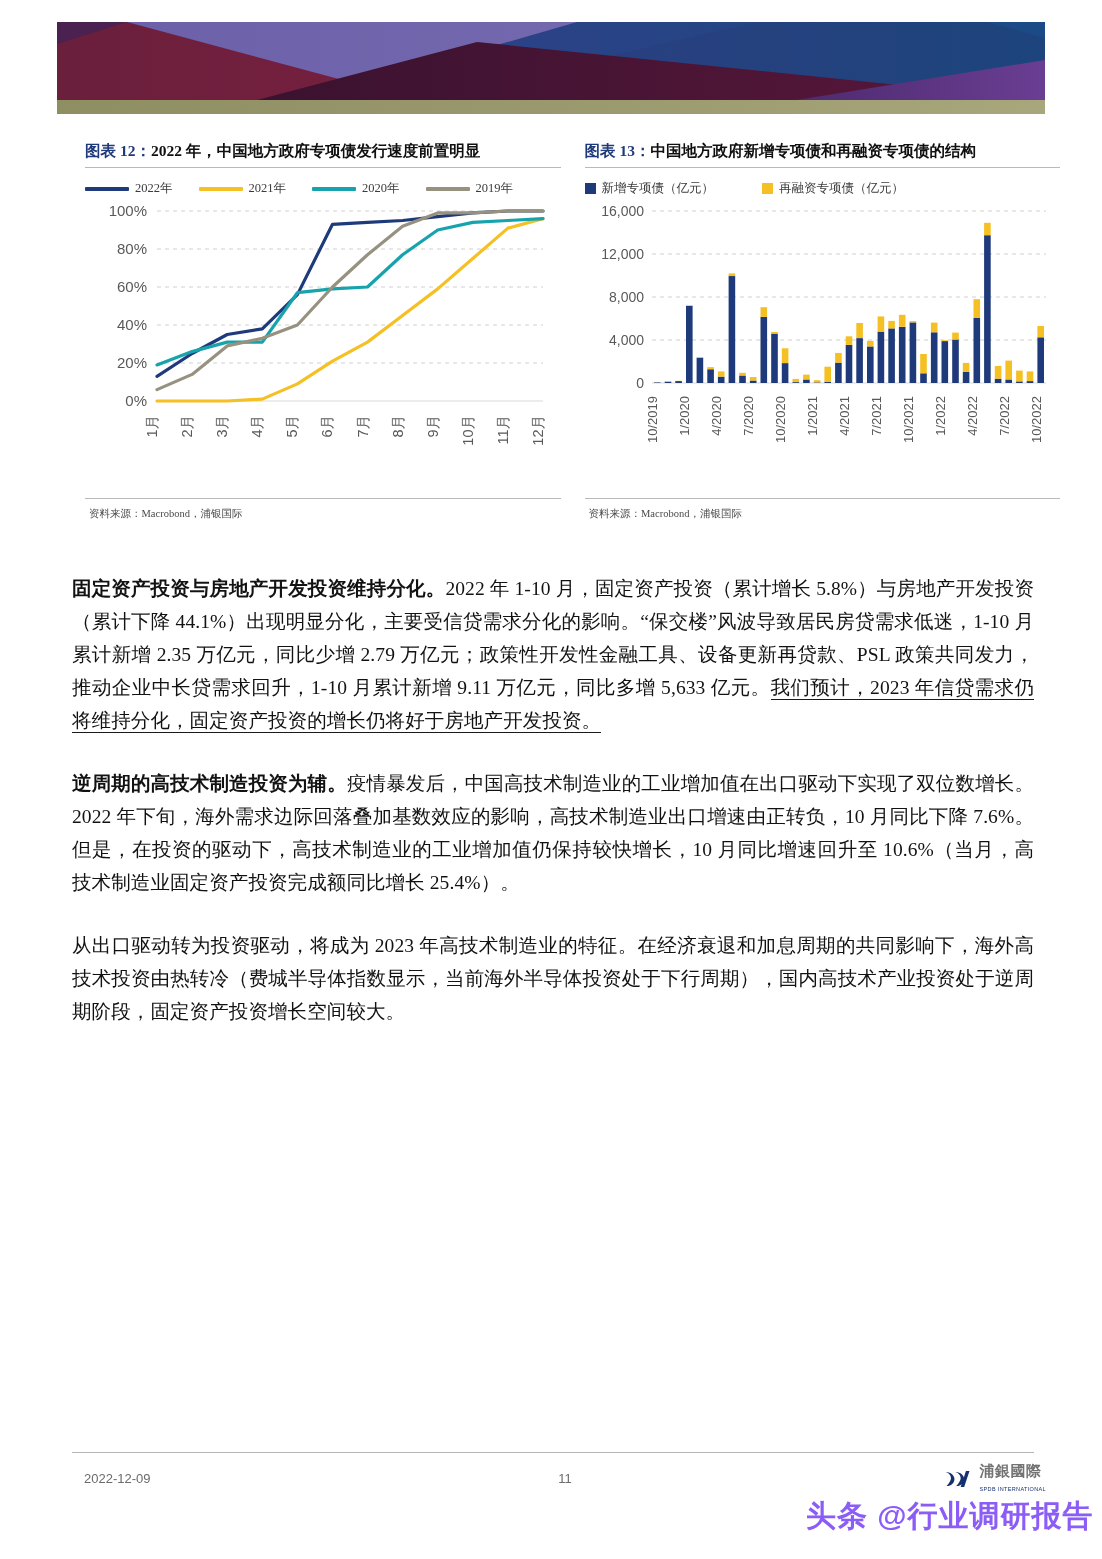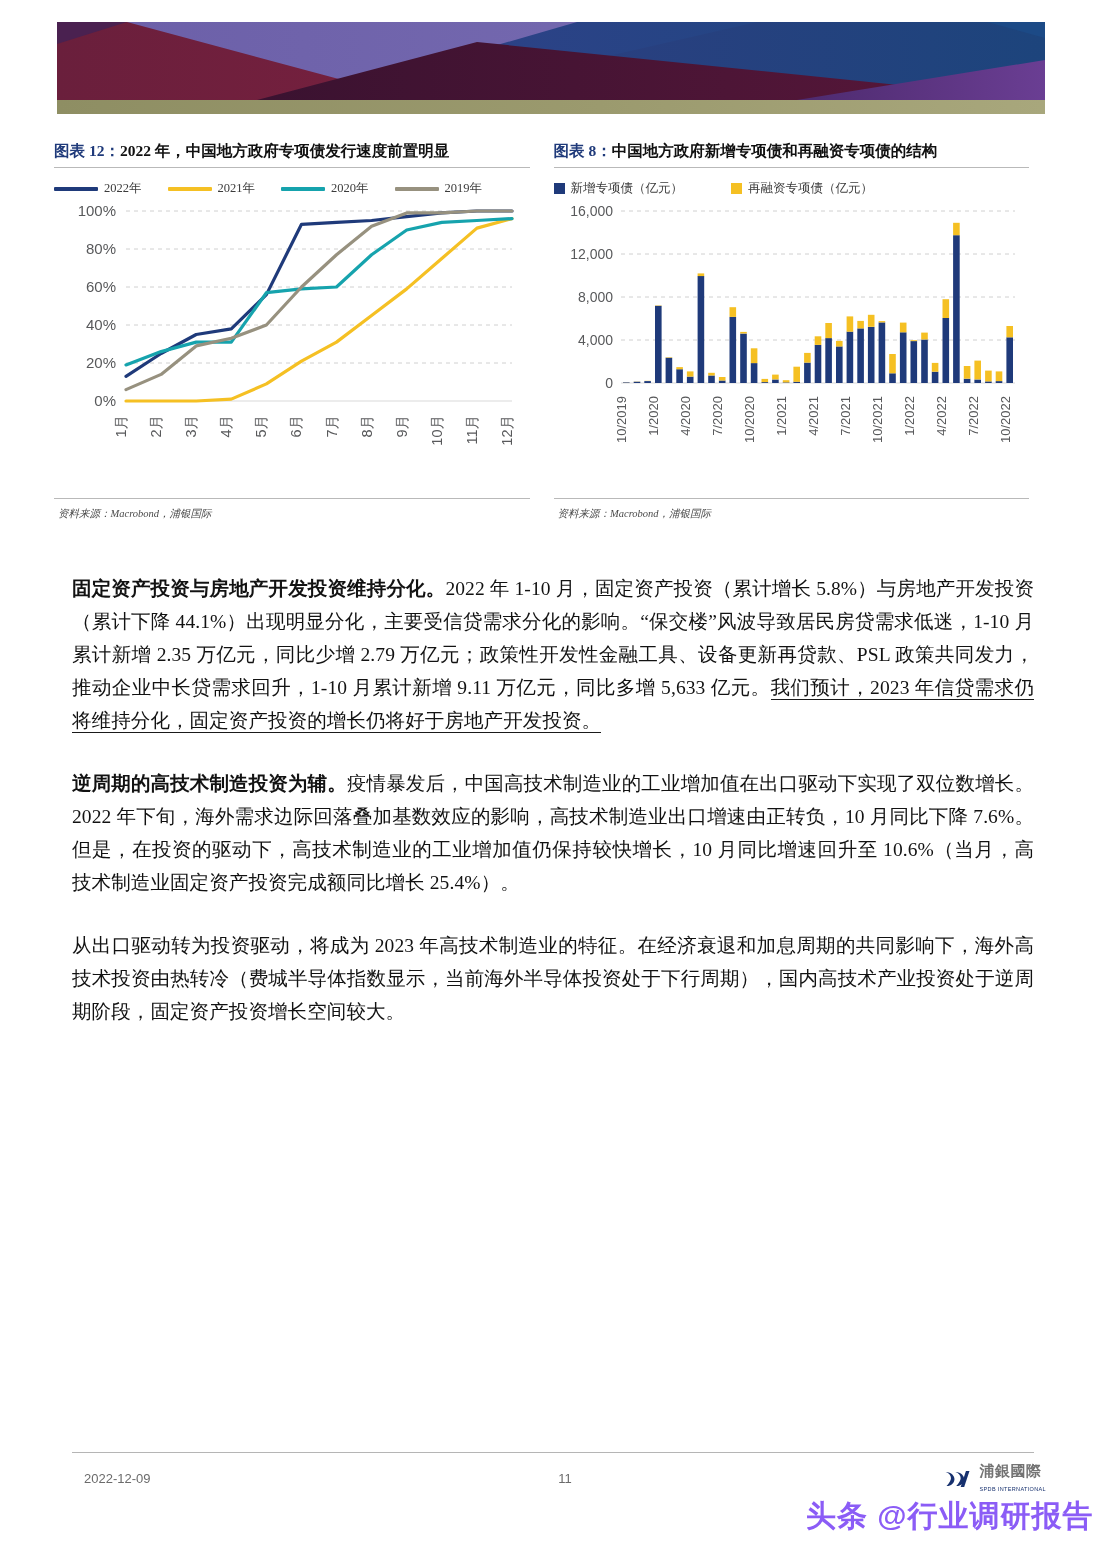--- a/index.html
+++ b/index.html
@@ -9,30 +9,30 @@
     font-family:"Liberation Serif","DejaVu Serif",serif; color:#1a1a1a;
   }
 
   
   .banner { position:absolute; left:57px; top:22px; width:988px; height:78px; overflow:hidden; }
   .banner svg { display:block; }
   .banner-bar { position:absolute; left:57px; top:100px; width:988px; height:14px;
                 background:linear-gradient(90deg,#8e8e63 0%,#9b9a6e 55%,#a8a77c 100%); }
 
   
-  .charts { position:absolute; left:54px; top:140px; width:975px; display:flex; gap:24px; }
+  .charts { position:absolute; left:85px; top:140px; width:975px; display:flex; gap:24px; }
   .panel { width:477px; }
   .panel-title { font-family:"Liberation Serif","DejaVu Serif",serif; font-weight:bold;
                  font-size:15.5px; line-height:1.45; color:#101010; }
   .panel-title .num { color:#1f3a7a; }
   .panel-rule { border-bottom:1px solid #b9b9b9; margin-top:5px; }
   .panel-body { height:330px; position:relative; padding-top:12px; }
   .panel-foot-rule { border-bottom:1px solid #b9b9b9; }
   .panel-src { font-size:10.5px; color:#4a4a4a; padding:8px 4px 0 4px;
-               font-family:"Liberation Serif","DejaVu Serif",serif;font-style:italic; }
+               font-family:"Liberation Serif","DejaVu Serif",serif; }
 
   
   .legend { display:flex; align-items:center; gap:26px;
             font-size:12.5px; color:#3b3b3b; }
   .legend.l2 { gap:48px; }
   .lg-item { display:flex; align-items:center; gap:6px; }
   .lg-line { width:44px; height:4px; border-radius:1px; display:block; }
   .lg-sq { width:11px; height:11px; display:block; }
 
   
@@ -167,21 +167,21 @@
           <text x="448" y="218" text-anchor="end" transform="rotate(-90 448 218)" class="xlab">12月</text>
         </svg>
     </div>
 
     <div class="panel-foot-rule"></div>
     <div class="panel-src">资料来源：Macrobond，浦银国际</div>
   </div>
 
   <div class="panel">
     <div class="panel-title">
-      <span class="num">图表 8：</span><span>中国地方政府新增专项债和再融资专项债的结构</span>
+      <span class="num">图表 13：</span><span>中国地方政府新增专项债和再融资专项债的结构</span>
     </div>
     <div class="panel-rule"></div>
 
     <div class="panel-body">
       <div class="legend l2">
         <span class="lg-item">
             <span class="lg-sq" style="background:#1f3a7a"></span>
             <span>新增专项债（亿元）</span>
           </span>
         <span class="lg-item">

